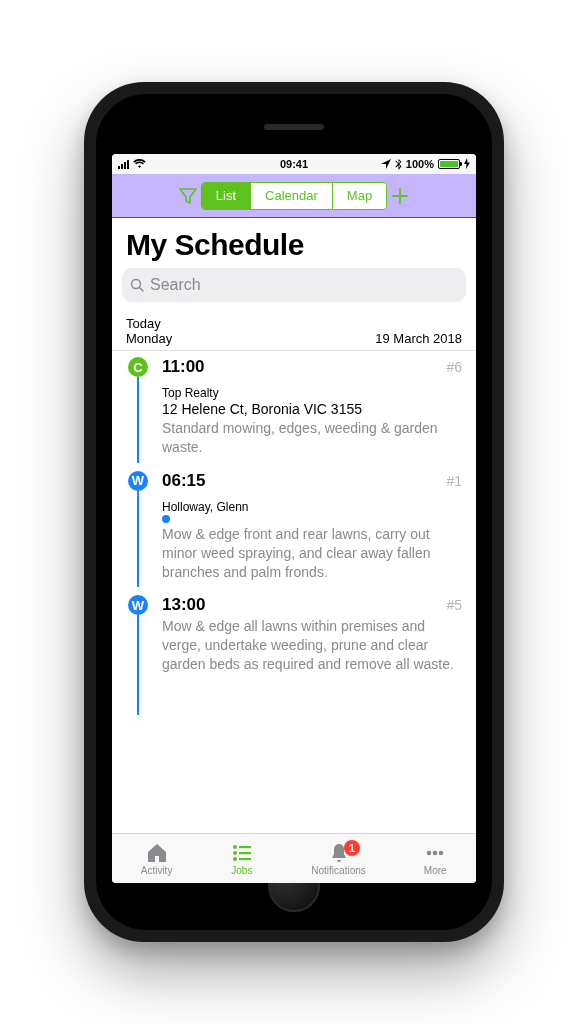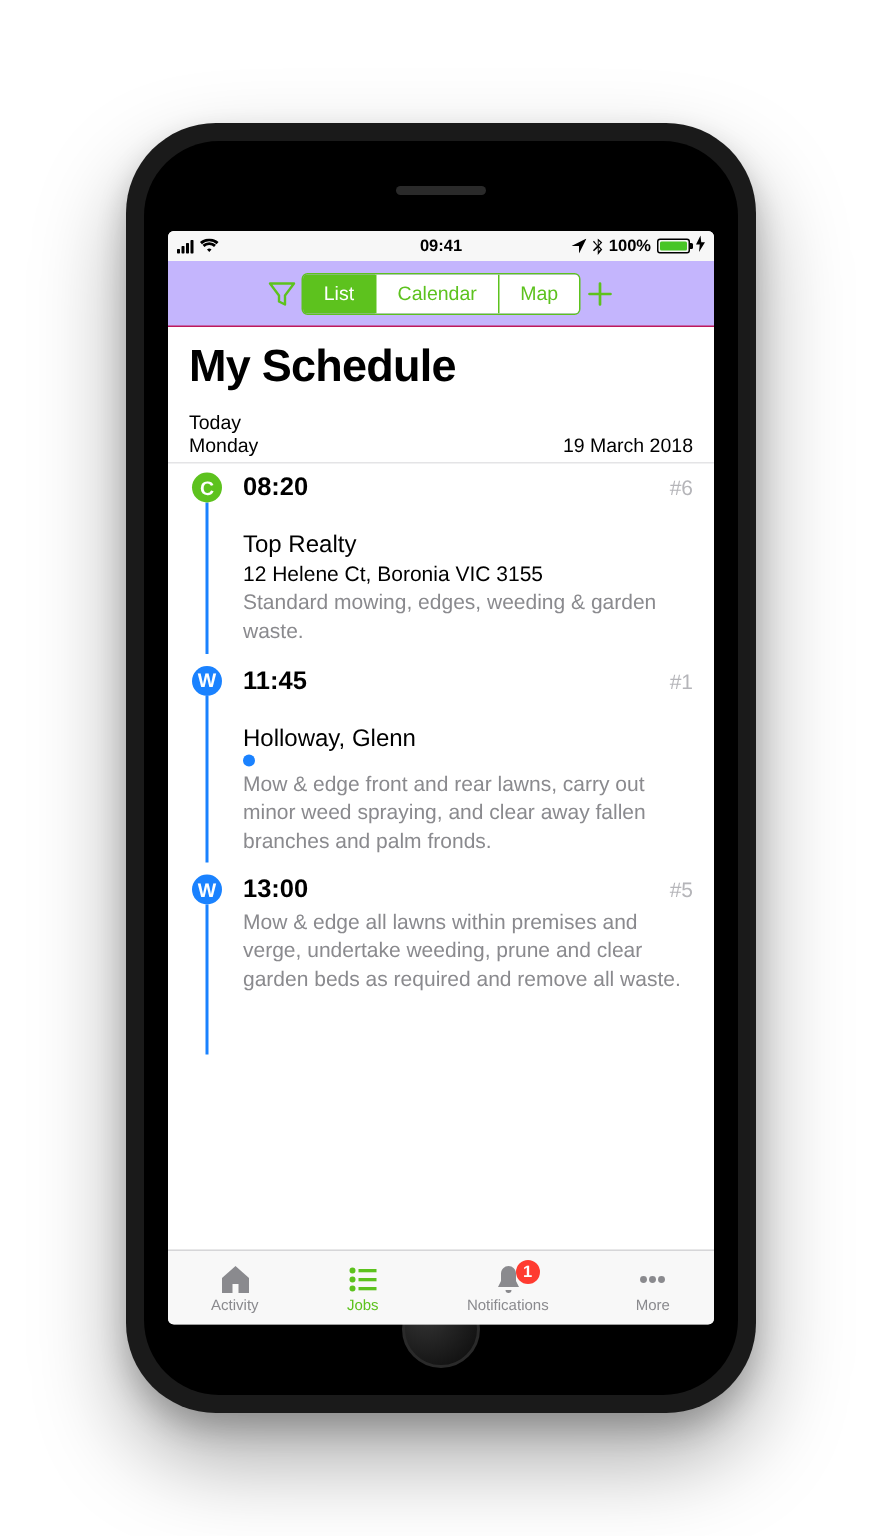--- a/index.html
+++ b/index.html
@@ -167,21 +167,21 @@
   .dot-blue {
     width: 8px; height: 8px; border-radius: 50%; background:#1a82ff; display:inline-block; margin-right:6px; flex-shrink:0;
   }
   .timeline .line {
     position:absolute; top:20px; bottom:-6px; width:2px; background:#1a82ff;
   }
   .job-body { flex:1; padding-left:12px; }
   .job-top { display:flex; justify-content:space-between; align-items:baseline; }
   .job-time { font-size:17px; font-weight:800; }
   .job-num { color:#b5b5b9; font-size:14px; }
-  .job-client { font-size:16px; margin-top:20px; }
+  .job-client { font-size:12px; margin-top:9px; }
   .job-addr { font-size:14px; color:#000; display:flex; align-items:center; margin-top:1px; }
   .job-desc { font-size:14px; color:#8a8a8e; line-height:1.35; margin-top:2px; }
 
   
   .tabbar {
     height: 50px;
     border-top: 1px solid #d6d6d8;
     background: #f8f8f8;
     display: flex;
     justify-content: space-around;
@@ -263,55 +263,64 @@
           <svg width="22" height="22" viewBox="0 0 22 22">
               <path d="M11 4 V18 M4 11 H18" stroke="#5dc21e" stroke-width="1.8" stroke-linecap="round"></path>
             </svg>
         </div>
       </div>
 
       <div class="title-row">
         <h1>My Schedule</h1>
       </div>
 
+      <div class="search-wrap">
+        <div class="search">
+          <svg width="14" height="14" viewBox="0 0 14 14">
+              <circle cx="6" cy="6" r="4.5" fill="none" stroke="#8a8a8e" stroke-width="1.4"></circle>
+              <line x1="9.5" y1="9.5" x2="13" y2="13" stroke="#8a8a8e" stroke-width="1.4" stroke-linecap="round"></line>
+            </svg>
+          <input type="text" placeholder="Search" style="">
+        </div>
+      </div>
 
       <div class="date-hdr">
         <div>Today</div>
         <div class="row2">
           <span>Monday</span>
           <span>19 March 2018</span>
         </div>
       </div>
 
       <div class="list" id="job-list">
           <div class="job">
             <div class="timeline">
               <div class="marker green">C</div>
               <div class="line" style=""></div>
             </div>
             <div class="job-body">
               <div class="job-top">
-                <span class="job-time">08:20</span>
+                <span class="job-time">11:00</span>
                 <span class="job-num">#6</span>
               </div>
               <div class="job-client">Top Realty</div>
               <div class="job-addr">
                 <span>12 Helene Ct, Boronia VIC 3155</span>
               </div>
               <div class="job-desc">Standard mowing, edges, weeding &amp; garden waste.</div>
             </div>
           </div>
           <div class="job">
             <div class="timeline">
               <div class="marker blue">W</div>
               <div class="line" style=""></div>
             </div>
             <div class="job-body">
               <div class="job-top">
-                <span class="job-time">11:45</span>
+                <span class="job-time">06:15</span>
                 <span class="job-num">#1</span>
               </div>
               <div class="job-client">Holloway, Glenn</div>
               <div class="job-addr">
                 <span class="dot-blue"></span>
               </div>
               <div class="job-desc">Mow &amp; edge front and rear lawns, carry out minor weed spraying, and clear away fallen branches and palm fronds.</div>
             </div>
           </div>
           <div class="job">

